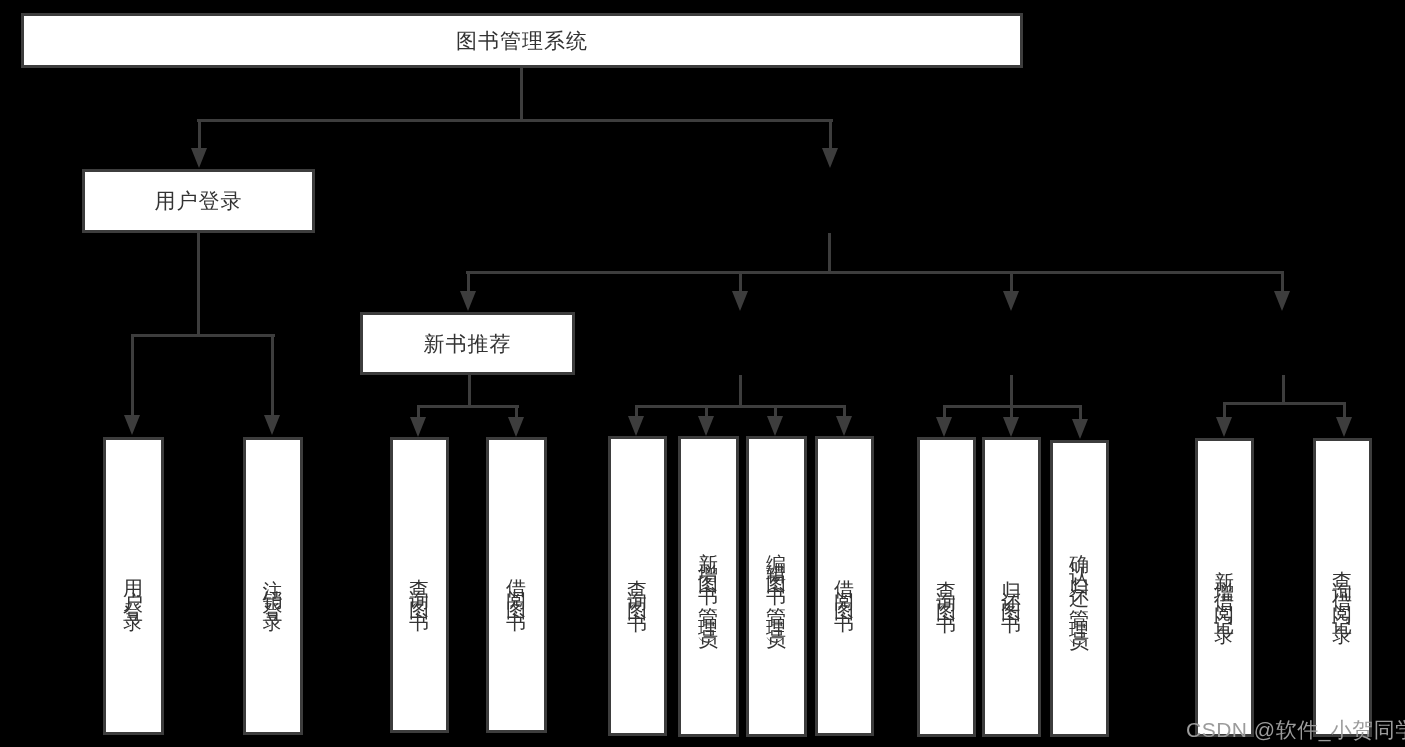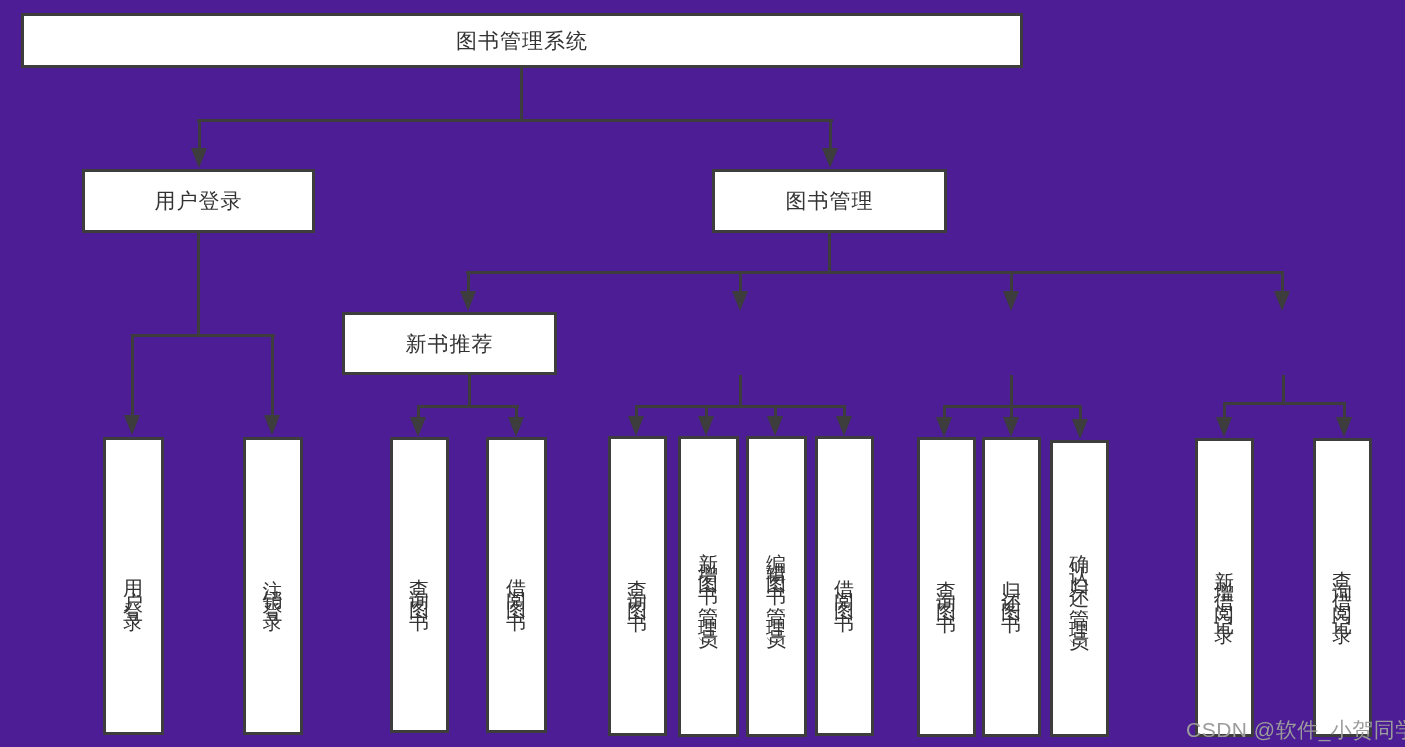--- a/index.html
+++ b/index.html
@@ -1,18 +1,18 @@
 <!DOCTYPE html>
 <html><head>
 <meta charset="utf-8">
 <style>
   * { margin:0; padding:0; box-sizing:border-box; }
   html,body { background:#ffffff; }
   body { font-family:"Liberation Sans", sans-serif; }
-  #canvas { position:relative; width:1405px; height:747px; background:#4c1d95; overflow:hidden; }
+  #canvas { position:relative; width:1405px; height:747px; background:#000000; overflow:hidden; }
 
   .node, .leaf {
     position:absolute; background:#ffffff; border:3px solid #3d3d3d;
     display:flex; align-items:center; justify-content:center;
     color:#333333;
   }
   .node { font-size:21px; letter-spacing:1px; }
   .leaf { font-size:20px; }
   .vtext {
     writing-mode:vertical-rl; text-orientation:mixed;
@@ -42,43 +42,40 @@
   <div class="ln" style="left:520px;top:68px;width:3px;height:54px"></div>
   <div class="ln" style="left:197px;top:119px;width:636px;height:3px"></div>
   <div class="ln" style="left:198px;top:119px;width:3px;height:30px"></div>
   <div class="ah" style="left:191px;top:148px"></div>
   <div class="ln" style="left:829px;top:119px;width:3px;height:30px"></div>
   <div class="ah" style="left:822px;top:148px"></div>
 
   <div class="node" style="left:82px;top:169px;width:233px;height:64px">
     <span>用户登录</span>
   </div>
-  <div class="node" style="left:712px;top:169px;width:235px;height:64px">
-    <span>图书管理</span>
-  </div>
 
   <div class="ln" style="left:197px;top:233px;width:3px;height:104px"></div>
   <div class="ln" style="left:131px;top:334px;width:144px;height:3px"></div>
   <div class="ln" style="left:131px;top:334px;width:3px;height:82px"></div>
   <div class="ah" style="left:124px;top:415px"></div>
   <div class="ln" style="left:271px;top:334px;width:3px;height:82px"></div>
   <div class="ah" style="left:264px;top:415px"></div>
 
   <div class="ln" style="left:828px;top:233px;width:3px;height:41px"></div>
   <div class="ln" style="left:466px;top:271px;width:818px;height:3px"></div>
   <div class="ln" style="left:467px;top:271px;width:3px;height:21px"></div>
   <div class="ah" style="left:460px;top:291px"></div>
   <div class="ln" style="left:739px;top:271px;width:3px;height:21px"></div>
   <div class="ah" style="left:732px;top:291px"></div>
   <div class="ln" style="left:1010px;top:271px;width:3px;height:21px"></div>
   <div class="ah" style="left:1003px;top:291px"></div>
   <div class="ln" style="left:1281px;top:271px;width:3px;height:21px"></div>
   <div class="ah" style="left:1274px;top:291px"></div>
 
-  <div class="node" style="left:342px;top:312px;width:215px;height:63px">
+  <div class="node" style="left:360px;top:312px;width:215px;height:63px">
     <span>新书推荐</span>
   </div>
 
   <div class="ln" style="left:468px;top:375px;width:3px;height:33px"></div>
   <div class="ln" style="left:417px;top:405px;width:102px;height:3px"></div>
   <div class="ln" style="left:417px;top:405px;width:3px;height:13px"></div>
   <div class="ah" style="left:410px;top:417px"></div>
   <div class="ln" style="left:515px;top:405px;width:3px;height:13px"></div>
   <div class="ah" style="left:508px;top:417px"></div>
 

